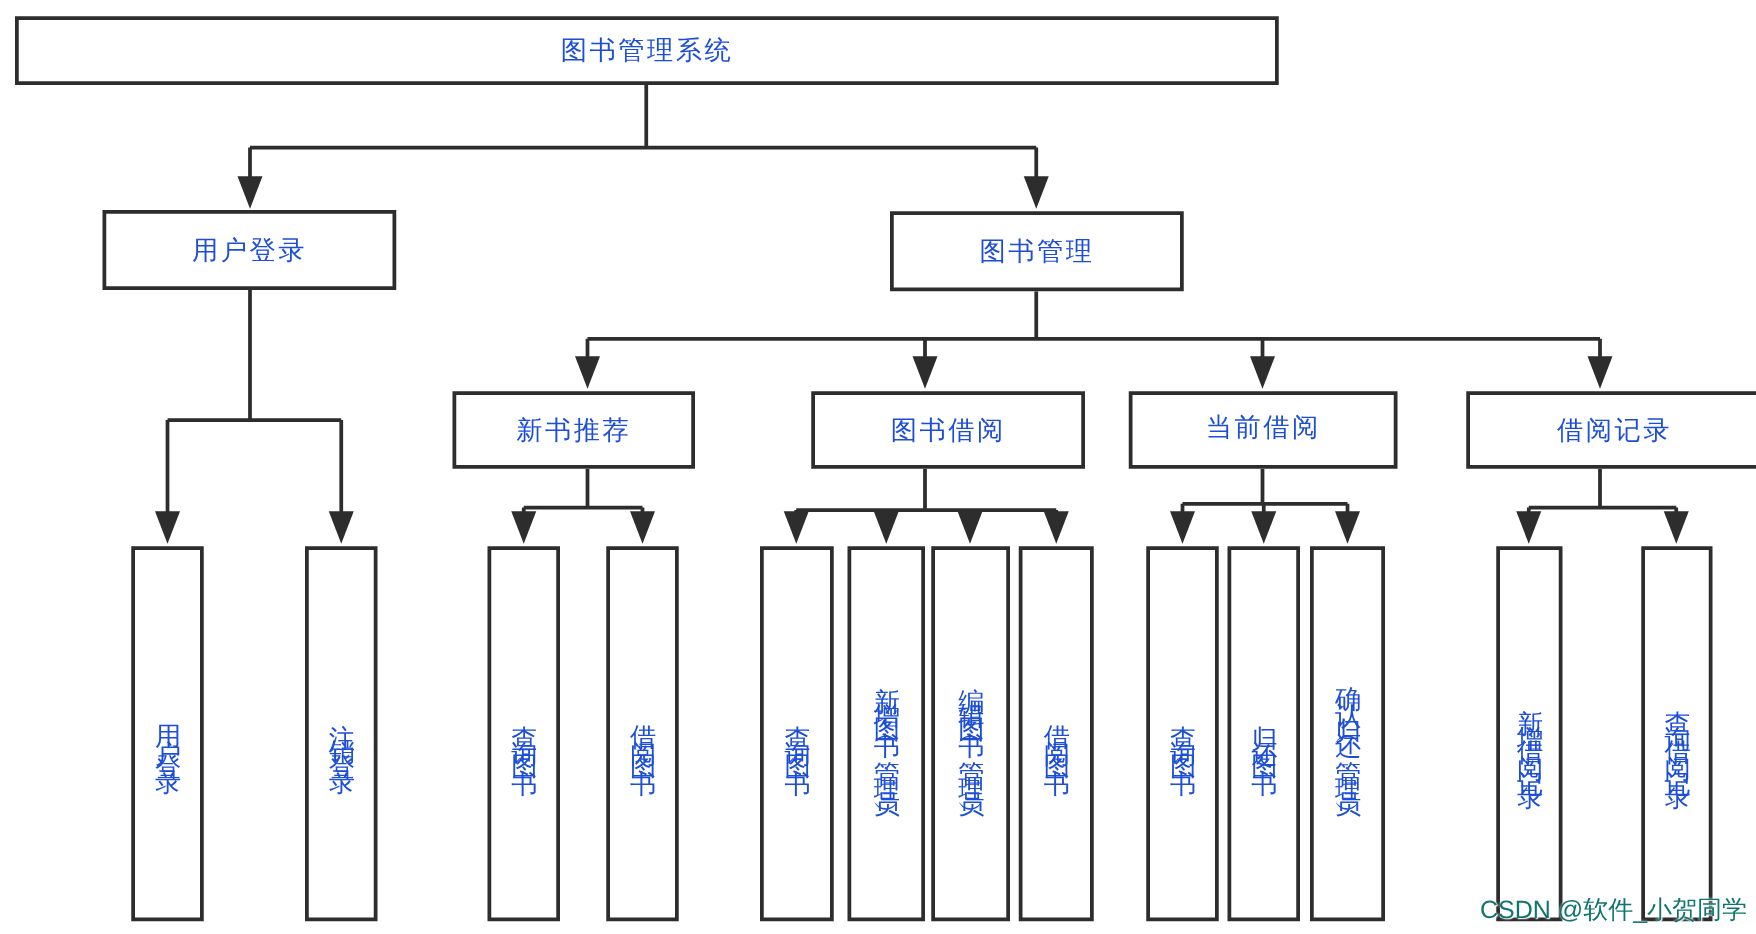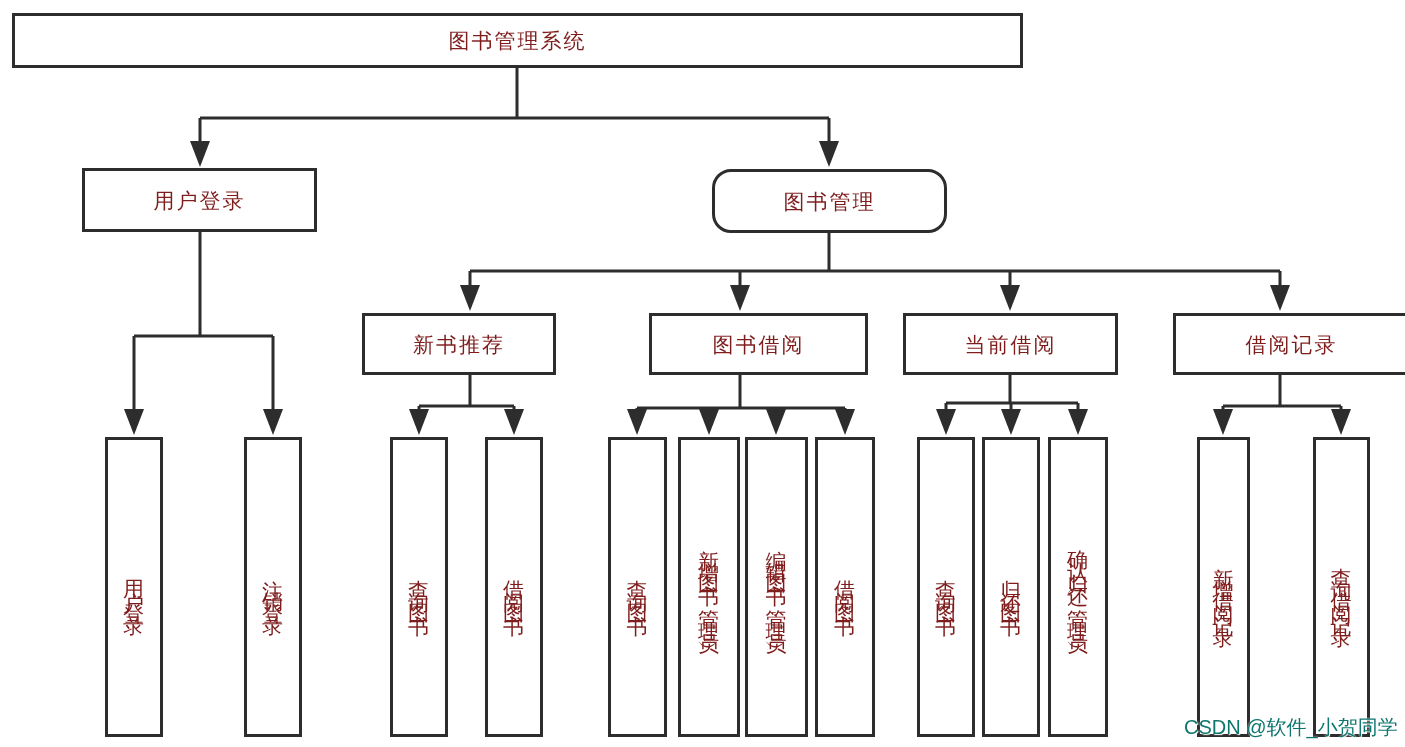--- a/index.html
+++ b/index.html
@@ -10,21 +10,21 @@
     background: #ffffff;
     font-family: "Liberation Sans", sans-serif;
     overflow: hidden;
   }
   #wires { position: absolute; left: 0; top: 0; z-index: 1; }
   .box {
     position: absolute;
     box-sizing: border-box;
     background: #ffffff;
     border: 3px solid #2d2d2d;
-    color: #7f1d1d;
+    color: #1d4ed8;
     display: flex;
     align-items: center;
     justify-content: center;
     font-size: 21px;
     letter-spacing: 2px;
     z-index: 2;
     line-height: 1;
   }
   .leaf {
     letter-spacing: 0;
@@ -95,31 +95,31 @@
     </g>
   </svg>
 
   <div class="box" style="left:12px; top:13px; width:1011px; height:55px;">
     <span>图书管理系统</span>
   </div>
 
   <div class="box" style="left:82px; top:168px; width:235px; height:64px;">
     <span>用户登录</span>
   </div>
-  <div class="box" style="left:712px; top:169px; width:235px; height:64px;border-radius:19px;">
+  <div class="box" style="left:712px; top:169px; width:235px; height:64px;">
     <span>图书管理</span>
   </div>
 
   <div class="box" style="left:362px; top:313px; width:194px; height:62px;">
     <span>新书推荐</span>
   </div>
   <div class="box" style="left:649px; top:313px; width:219px; height:62px;">
     <span>图书借阅</span>
   </div>
-  <div class="box" style="left:903px; top:313px; width:215px; height:62px;">
+  <div class="box" style="left:903px; top:313px; width:215px; height:62px;font-family:Liberation Mono, monospace;">
     <span>当前借阅</span>
   </div>
   <div class="box" style="left:1173px; top:313px; width:237px; height:62px;">
     <span>借阅记录</span>
   </div>
 
   <div class="box leaf" style="left:105px; top:437px; width:58px; height:300px;">
     <span class="vtext">用户登录</span>
   </div>
   <div class="box leaf" style="left:244px; top:437px; width:58px; height:300px;">

